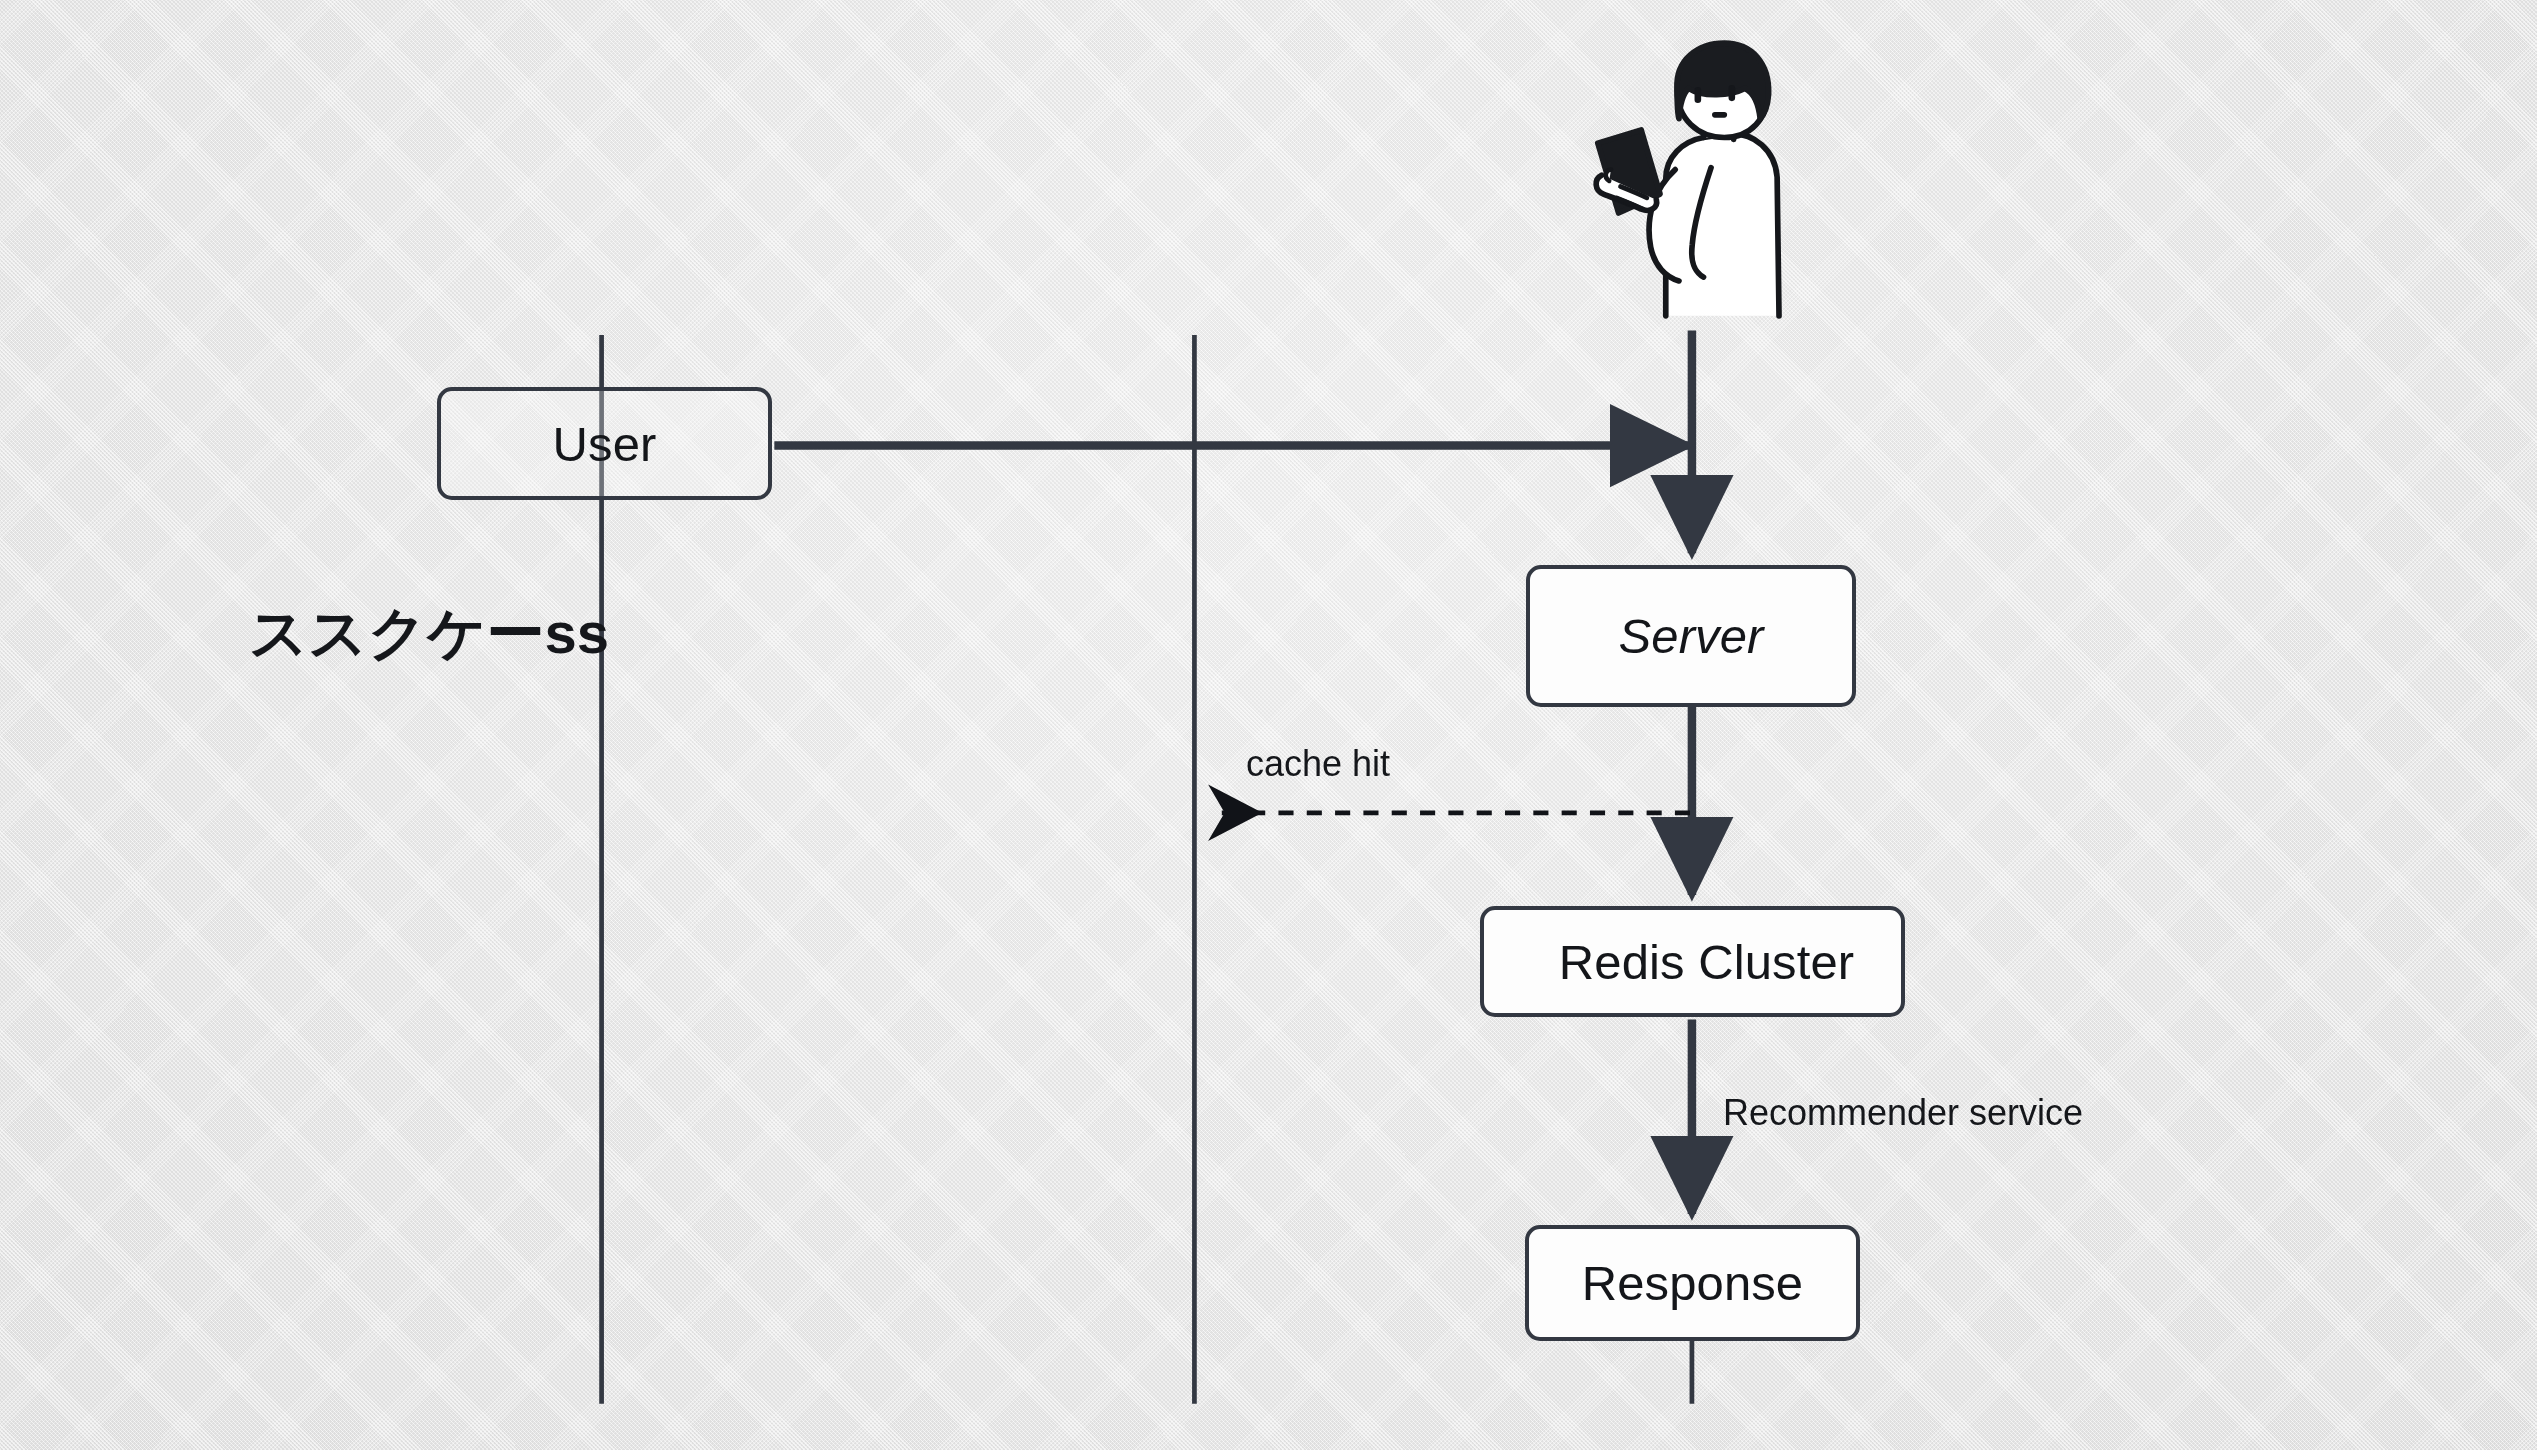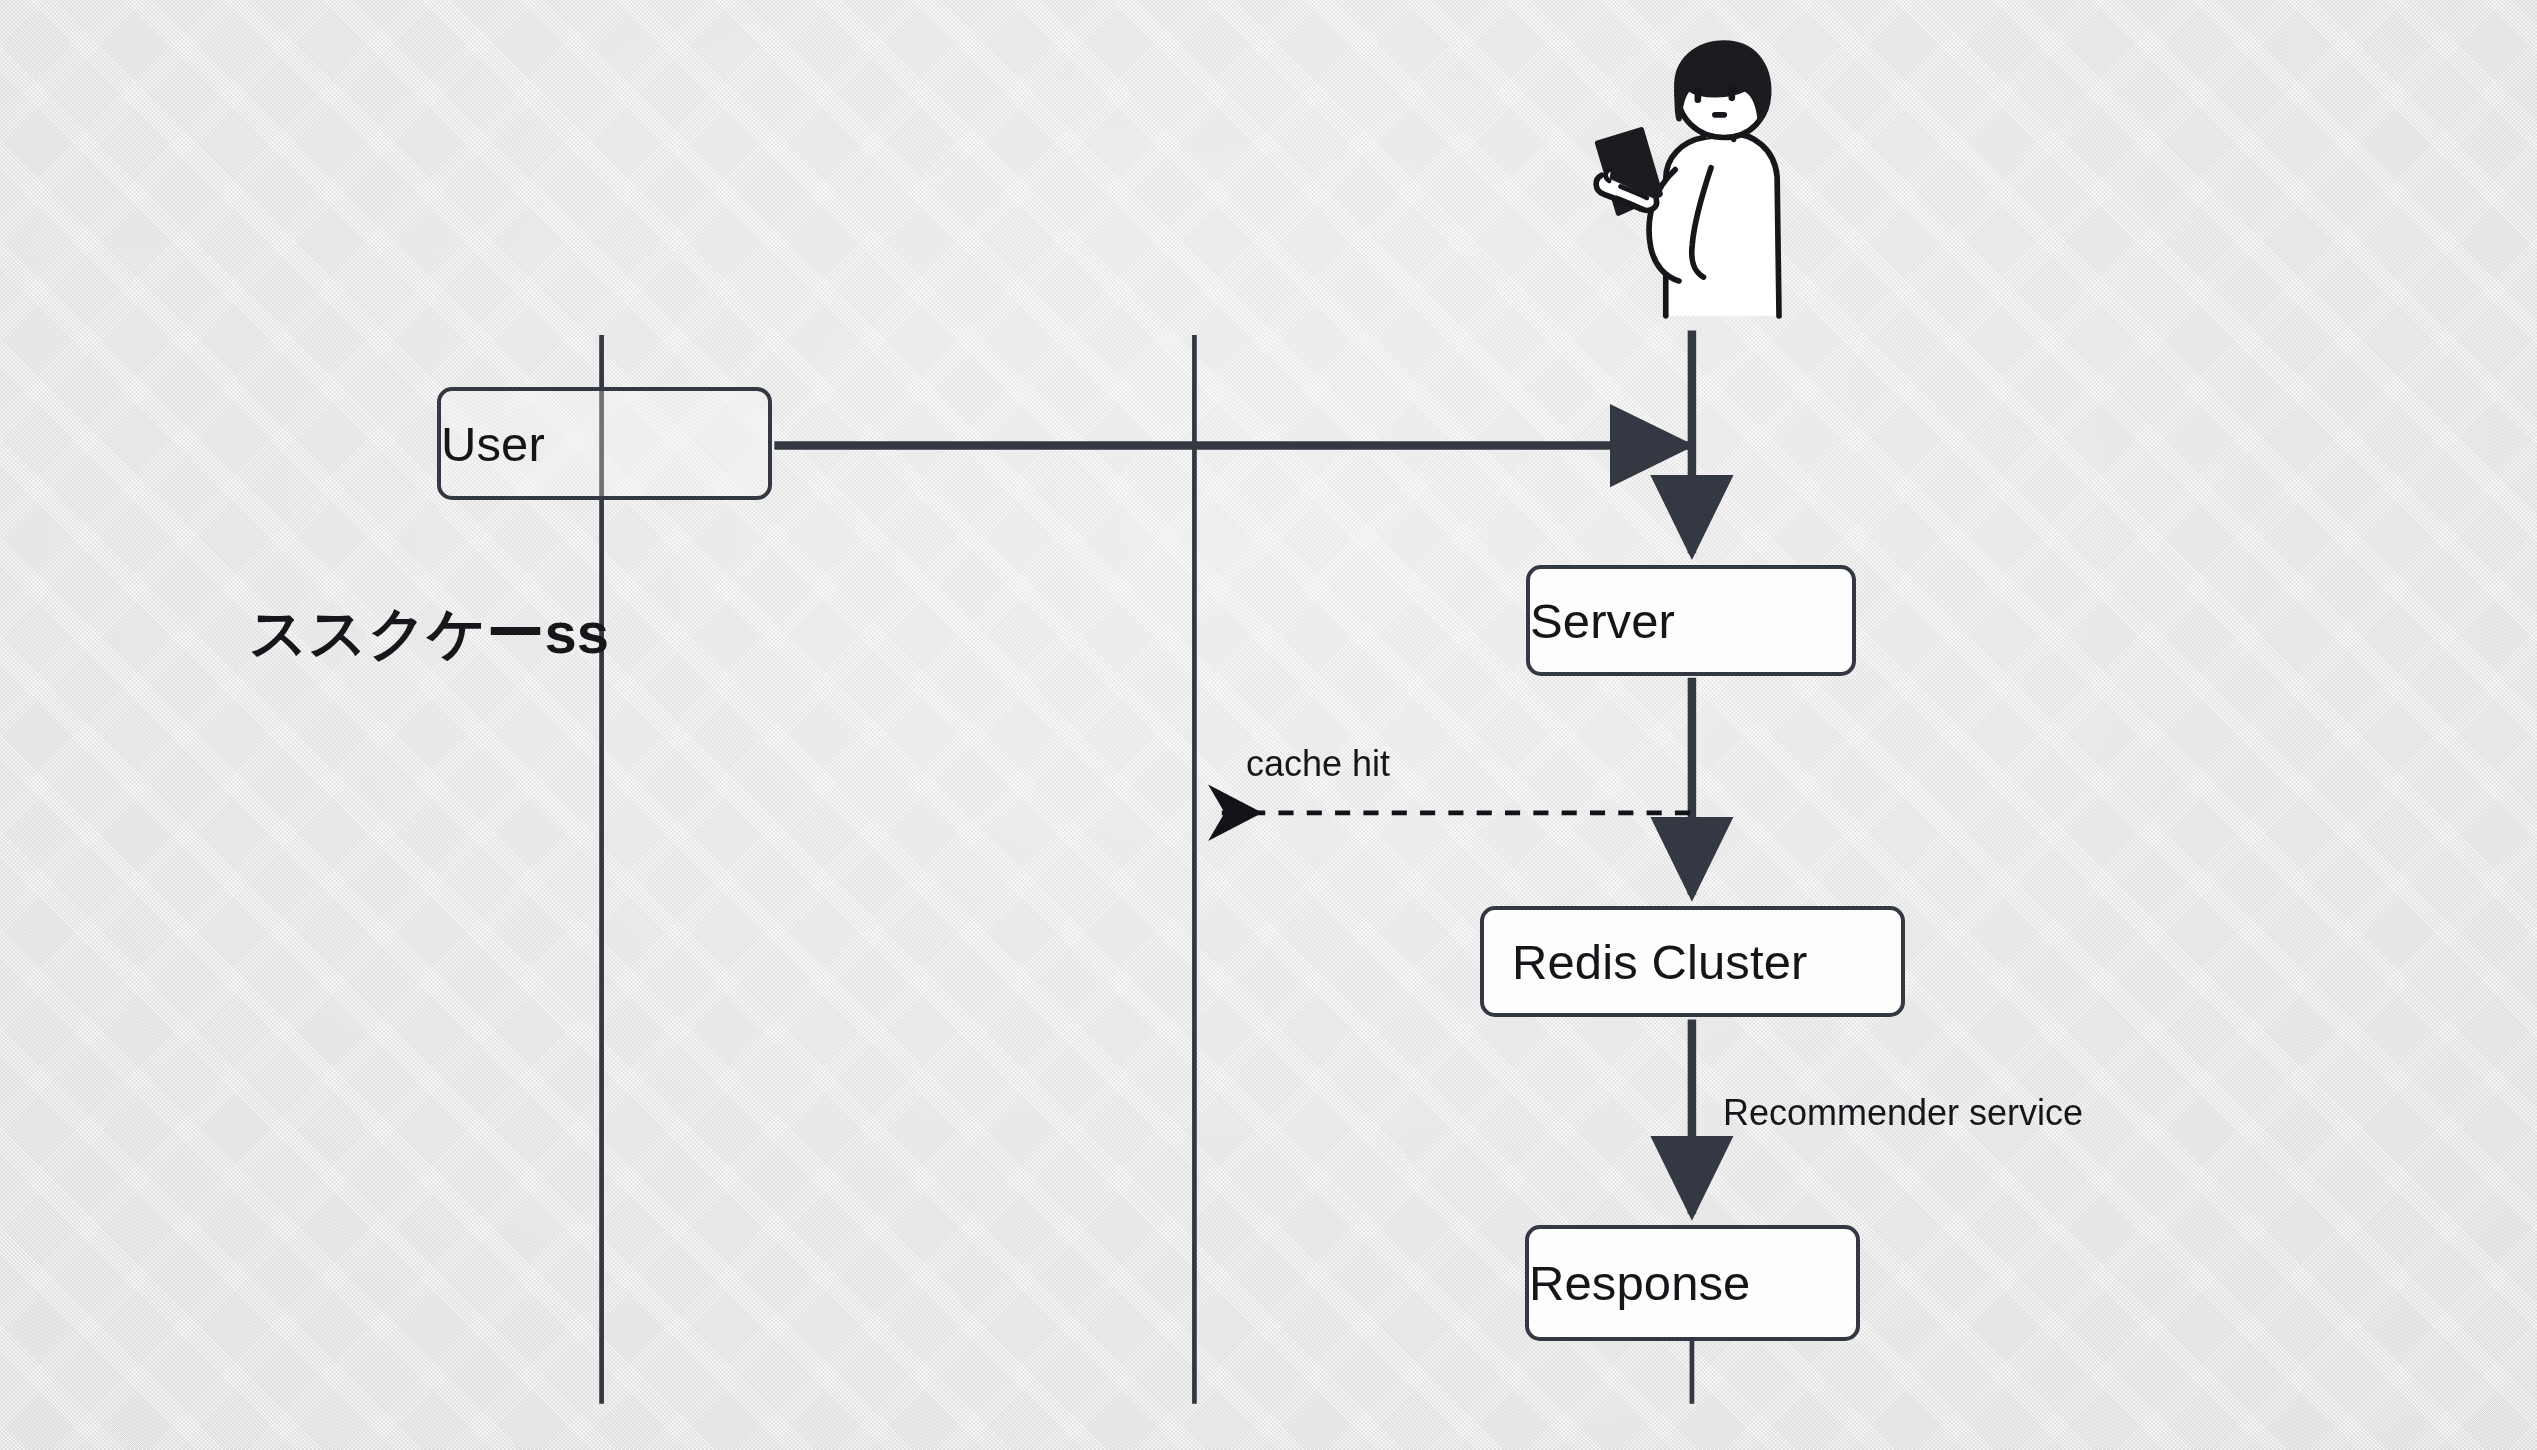--- a/index.html
+++ b/index.html
@@ -29,20 +29,21 @@
     width: 2538px;
     height: 1450px;
   }
   .node-box {
     position: absolute;
     box-sizing: border-box;
     border: 4.7px solid #333842;
     border-radius: 15px;
     display: flex;
     align-items: center;
+    justify-content: center;
     color: #14161a;
     letter-spacing: 0.1px;
   }
   .node-box.light-fill {
     background: rgba(250,250,250,0.30);
   }
   .node-box.white-fill {
     background: #fdfdfd;
   }
   .free-label {
@@ -120,21 +121,21 @@
       <path d="M54 150 C48 150 46 158 52 162" fill="#ffffff" stroke="#15171b" stroke-width="5"></path>
       <path d="M64 168 C74 172 84 176 92 180" stroke="#15171b" stroke-width="5"></path>
       <path d="M60 180 C70 184 80 188 88 192" stroke="#15171b" stroke-width="5"></path>
     </g>
   </svg>
 
   <div class="node-box light-fill" style="left:437px; top:387px; width:335px; height:113px; font-size:49px;">
     <span>User</span>
   </div>
 
-  <div class="node-box white-fill" style="left:1526px; top:565px; width:330px; height:111px; font-size:49px;">
+  <div class="node-box white-fill" style="left:1526px; top:565px; width:330px; height:142px; font-size:49px;font-style:italic;">
     <span>Server</span>
   </div>
 
   <div class="node-box white-fill" style="left:1480px; top:906px; width:425px; height:111px; font-size:49px;padding-left:28px;">
     <span>Redis Cluster</span>
   </div>
 
   <div class="node-box white-fill" style="left:1525px; top:1225px; width:335px; height:116px; font-size:49px;">
     <span>Response</span>
   </div>

